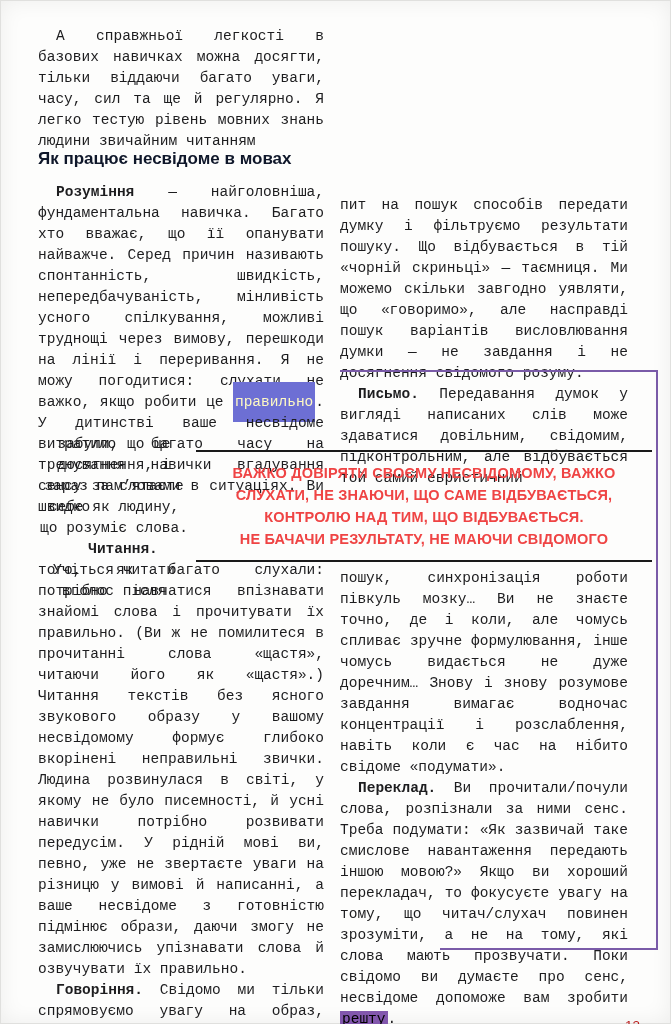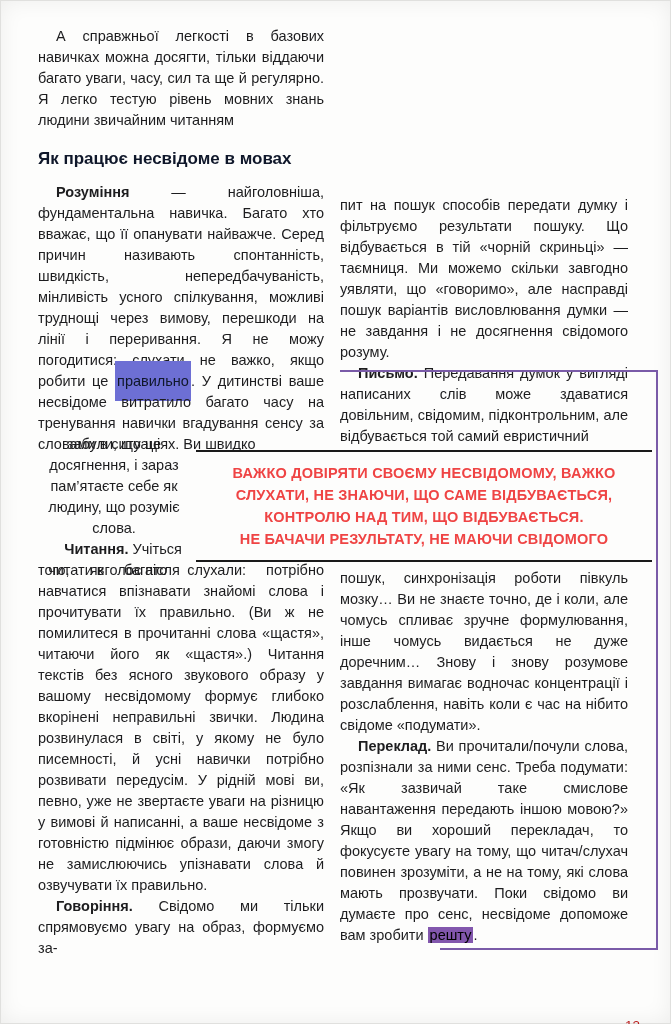--- a/index.html
+++ b/index.html
@@ -12,27 +12,27 @@
     margin: 0 auto;
     background: #fdfdfc;
     overflow: hidden;
     font-family: "Liberation Sans", "DejaVu Sans", sans-serif;
     font-size: 14.5px;
     line-height: 21px;
     color: var(--text, #1d1d1f);
     box-shadow: inset 0 0 0 1px #e0e0de, inset 0 0 22px rgba(0,0,0,0.07);
   }
 
-  .block { position: absolute; text-align: justify; }
+  .block { position: absolute; text-align: justify; font-family: Liberation Mono, monospace; }
   .block p { margin: 0; }
   .para { text-indent: 18px; }
   .cont { text-indent: 0; }
 
   .b  { font-weight: 700; }
-  .hb { background: var(--highlight-blue, #6d6fd4); color: #0f172a; padding: 12px 2px; }
+  .hb { background: var(--highlight-blue, #6d6fd4); color: #fef9c3; padding: 12px 2px; }
   .hp { background: var(--highlight-purple, #8257ad); color: #000000; padding: 0 2px; }
 
   .intro-left  { left: 38px;  top: 26px;  width: 286px; }
   .intro-right { left: 340px; top: 26px;  width: 288px; }
 
   .heading {
     position: absolute; left: 38px; top: 148px;
     margin: 0; font-size: 17px; line-height: 22px; font-weight: 700; color: #0f172a;
   }
 

